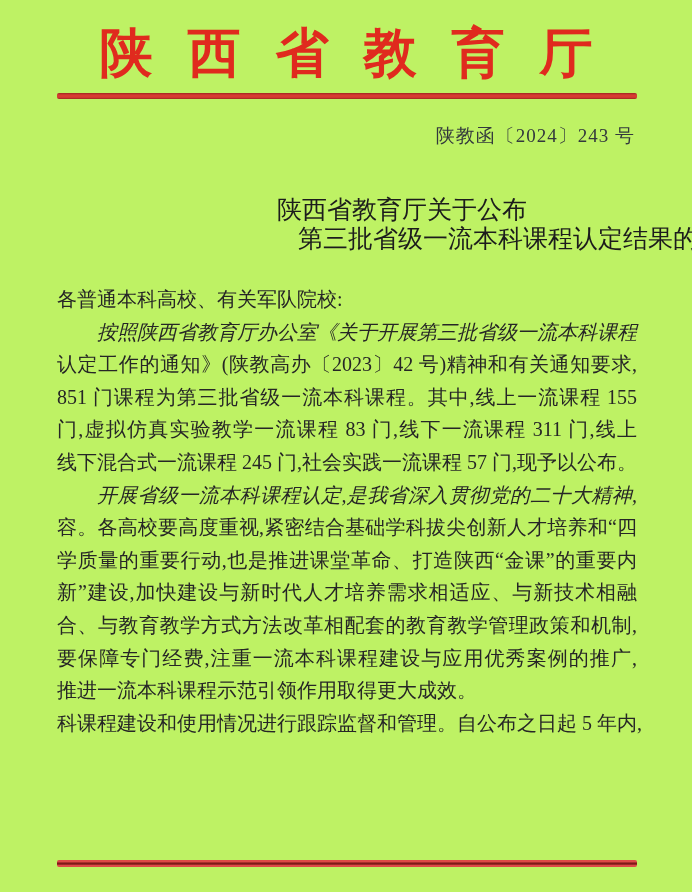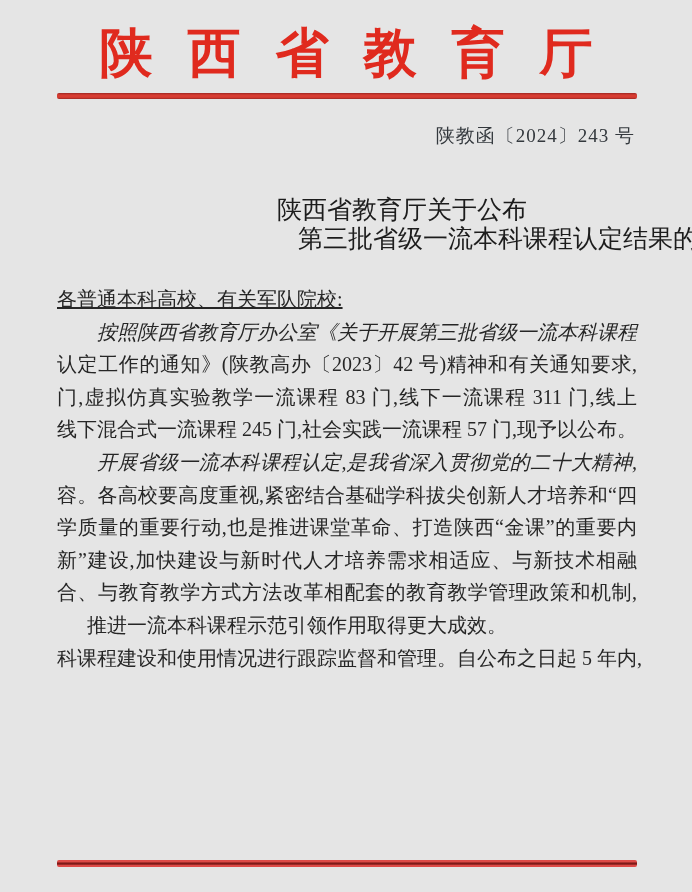--- a/index.html
+++ b/index.html
@@ -1,19 +1,19 @@
 <!DOCTYPE html>
 <html><head>
 <meta charset="utf-8">
 <style>
   html,body{margin:0;padding:0;background:#ffffff;}
   .page{
     position:relative;
     width:692px;height:892px;
-    background:#e5e5e5;
+    background:#bef264;
     overflow:hidden;
     font-family:"Liberation Serif","DejaVu Serif",serif;
   }
   .agency{
     position:absolute;top:18px;left:0;width:100%;
     text-align:center;
     font-size:53px;font-weight:bold;
     color:#e02a1e;
     letter-spacing:35px;text-indent:35px;
     white-space:nowrap;
@@ -40,23 +40,23 @@
     position:absolute;left:57px;top:283px;width:580px;
     color:#262626;
   }
   .line{
     height:32.6px;line-height:32.6px;
     font-size:20px;
     text-align:justify;
     text-align-last:justify;
     white-space:nowrap;
   }
-  .line[data-full="false"]{text-align-last:left;white-space:normal;margin-left:30px;}
+  .line[data-full="false"]{text-align-last:left;white-space:normal;}
   .line[data-indent="true"]{text-indent:2em;font-style:italic;}
-  .salutation{text-align-last:left;text-decoration:underline;}
+  .salutation{text-align-last:left;}
   .rule-bottom{
     position:absolute;left:57px;top:860px;width:580px;height:7px;
     background:linear-gradient(to bottom,#de4a47 0%,#de4a47 28%,#7e1a18 42%,#7e1a18 60%,#de4a47 74%,#de4a47 100%);
     border-radius:2px;
   }
 </style>
 </head>
 <body>
 
 <div class="page">
@@ -67,26 +67,28 @@
 
   <div class="docnum">陕教函〔2024〕243 号</div>
 
   <h1 class="title-line title1">陕西省教育厅关于公布</h1>
   <h1 class="title-line title2">第三批省级一流本科课程认定结果的通知</h1>
 
   <div class="bodytext">
     <div class="line salutation">各普通本科高校、有关军队院校:</div>
     <div class="line" data-full="true" data-indent="true">按照陕西省教育厅办公室《关于开展第三批省级一流本科课程</div>
     <div class="line" data-full="true" data-indent="false">认定工作的通知》(陕教高办〔2023〕42 号)精神和有关通知要求,</div>
+    <div class="line" data-full="true" data-indent="false">851 门课程为第三批省级一流本科课程。其中,线上一流课程 155</div>
     <div class="line" data-full="true" data-indent="false">门,虚拟仿真实验教学一流课程 83 门,线下一流课程 311 门,线上</div>
     <div class="line" data-full="true" data-indent="false">线下混合式一流课程 245 门,社会实践一流课程 57 门,现予以公布。</div>
     <div class="line" data-full="true" data-indent="true">开展省级一流本科课程认定,是我省深入贯彻党的二十大精神,</div>
     <div class="line" data-full="true" data-indent="false">容。各高校要高度重视,紧密结合基础学科拔尖创新人才培养和“四</div>
     <div class="line" data-full="true" data-indent="false">学质量的重要行动,也是推进课堂革命、打造陕西“金课”的重要内</div>
     <div class="line" data-full="true" data-indent="false">新”建设,加快建设与新时代人才培养需求相适应、与新技术相融</div>
     <div class="line" data-full="true" data-indent="false">合、与教育教学方式方法改革相配套的教育教学管理政策和机制,</div>
+    <div class="line" data-full="true" data-indent="false">要保障专门经费,注重一流本科课程建设与应用优秀案例的推广,</div>
     <div class="line" data-full="false" data-indent="false">推进一流本科课程示范引领作用取得更大成效。</div>
     <div class="line" data-full="true" data-indent="false">科课程建设和使用情况进行跟踪监督和管理。自公布之日起 5 年内,</div>
   </div>
 
   <div class="rule-bottom"></div>
 
 </div>
 
 </body></html>

